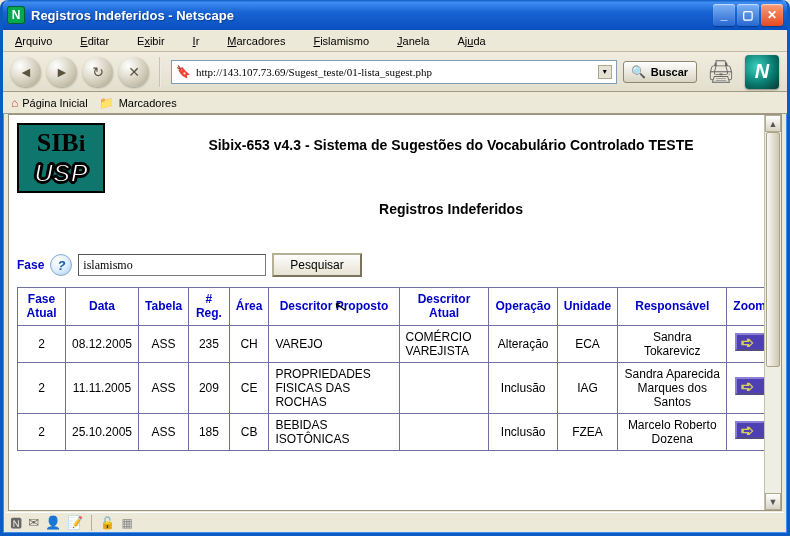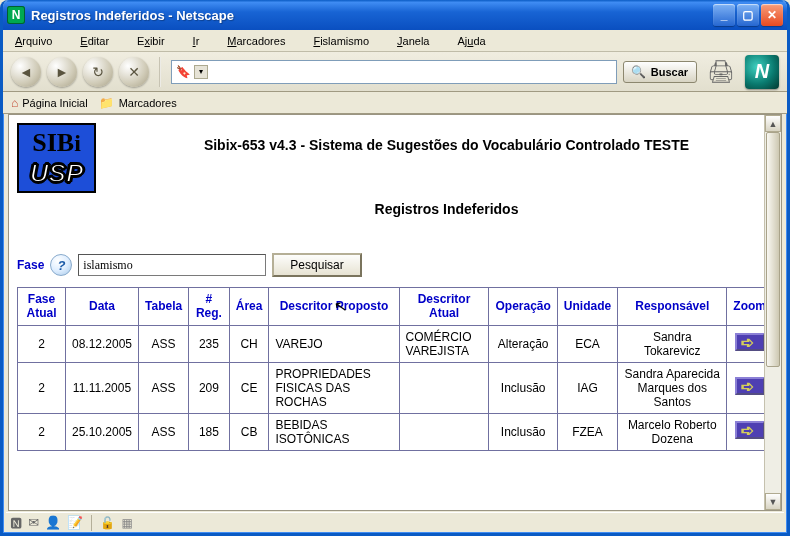--- a/index.html
+++ b/index.html
@@ -100,21 +100,21 @@
   .folder-icon { color:#e4c67a; font-size:12px;}
   
   .viewport {
     position:absolute; left:5px; right:5px; top:114px; bottom:22px;
     background:#fff; border:1px solid #9a9582;
     overflow:hidden;
   }
   .content { padding:8px; }
   .header-row { display:flex; align-items:flex-start; gap:24px; margin-bottom:36px;}
   .sibi-logo {
-    width:79px; height:70px; border:2px solid #000; background:#1d4ed8;
+    width:88px; height:70px; border:2px solid #000; background:#0f766e;
     display:flex; flex-direction:column; align-items:center; justify-content:center;
     font-family: "Times New Roman", serif;
   }
   .sibi-top { font-size:26px; font-weight:bold; letter-spacing:0px; line-height:1;}
   .sibi-top .lows { font-size:24px;}
   .sibi-usp {
     font-family: Arial, sans-serif;
     font-size:26px; font-weight:bold; font-style:italic;
     color:#fff;
     -webkit-text-stroke: 2px #000;
@@ -234,20 +234,21 @@
   </div>
 
   <div class="toolbar">
     <div class="nav-btn">◄</div>
     <div class="nav-btn">►</div>
     <div class="nav-btn">↻</div>
     <div class="nav-btn">✕</div>
     <div class="toolbar-sep"></div>
     <div class="url-wrap">
       <span class="url-icon">🔖</span>
+      <input class="url-input" value="http://143.107.73.69/Sugest_teste/01-lista_sugest.php" style="">
       <span class="url-dd">▾</span>
     </div>
     <div class="search-btn">
       <span class="mag">🔍</span>
       <span>Buscar</span>
     </div>
     <span class="print-icon">🖨</span>
     <div class="ns-logo">N</div>
   </div>
 

